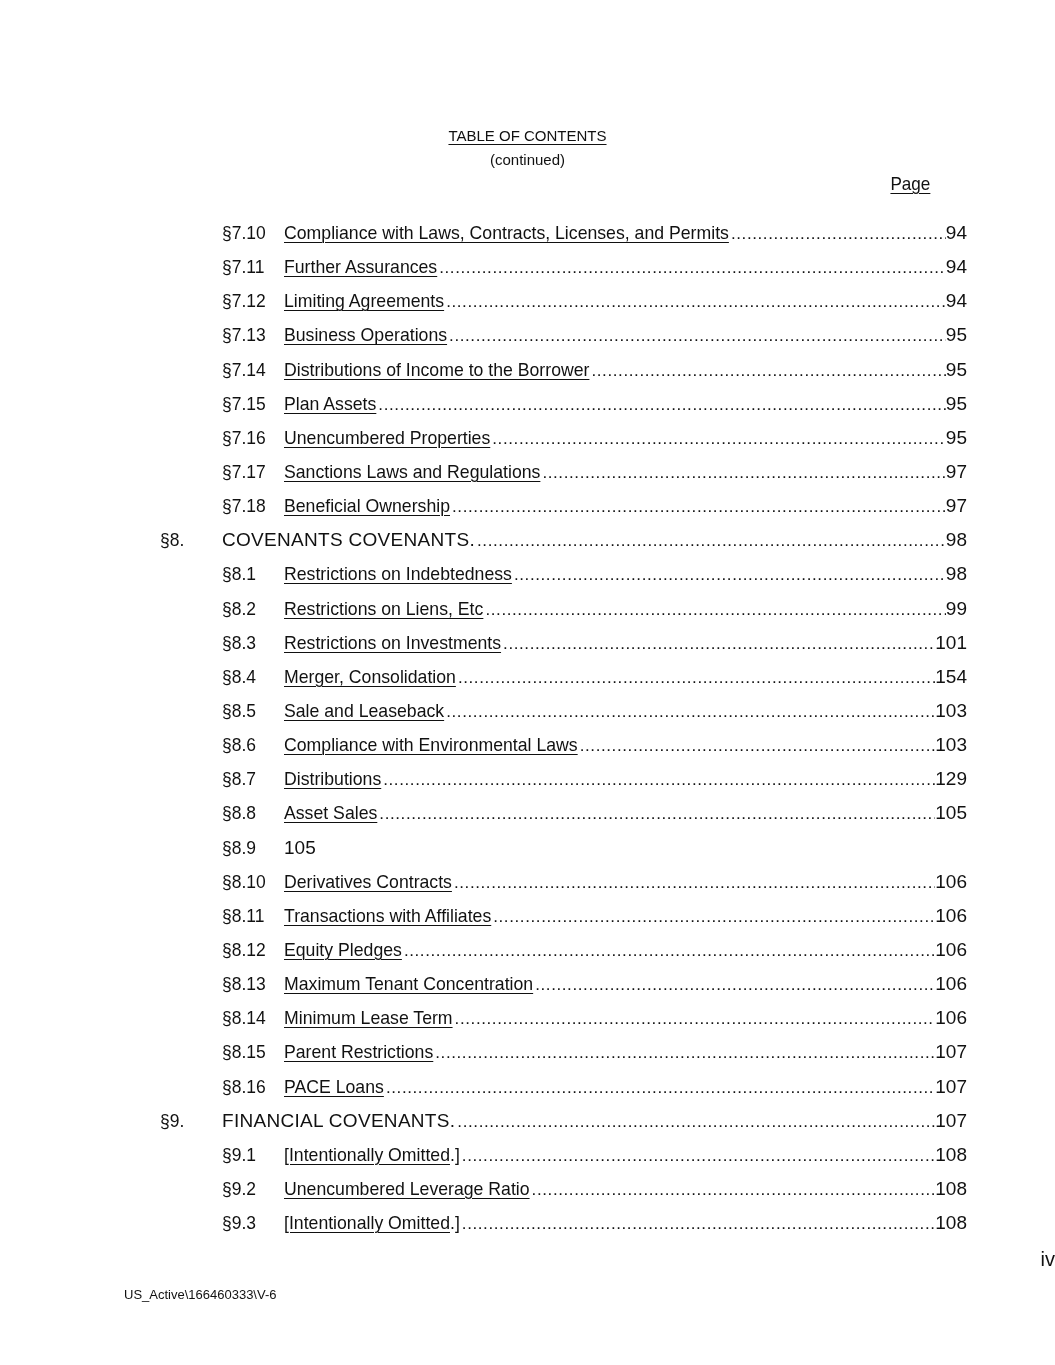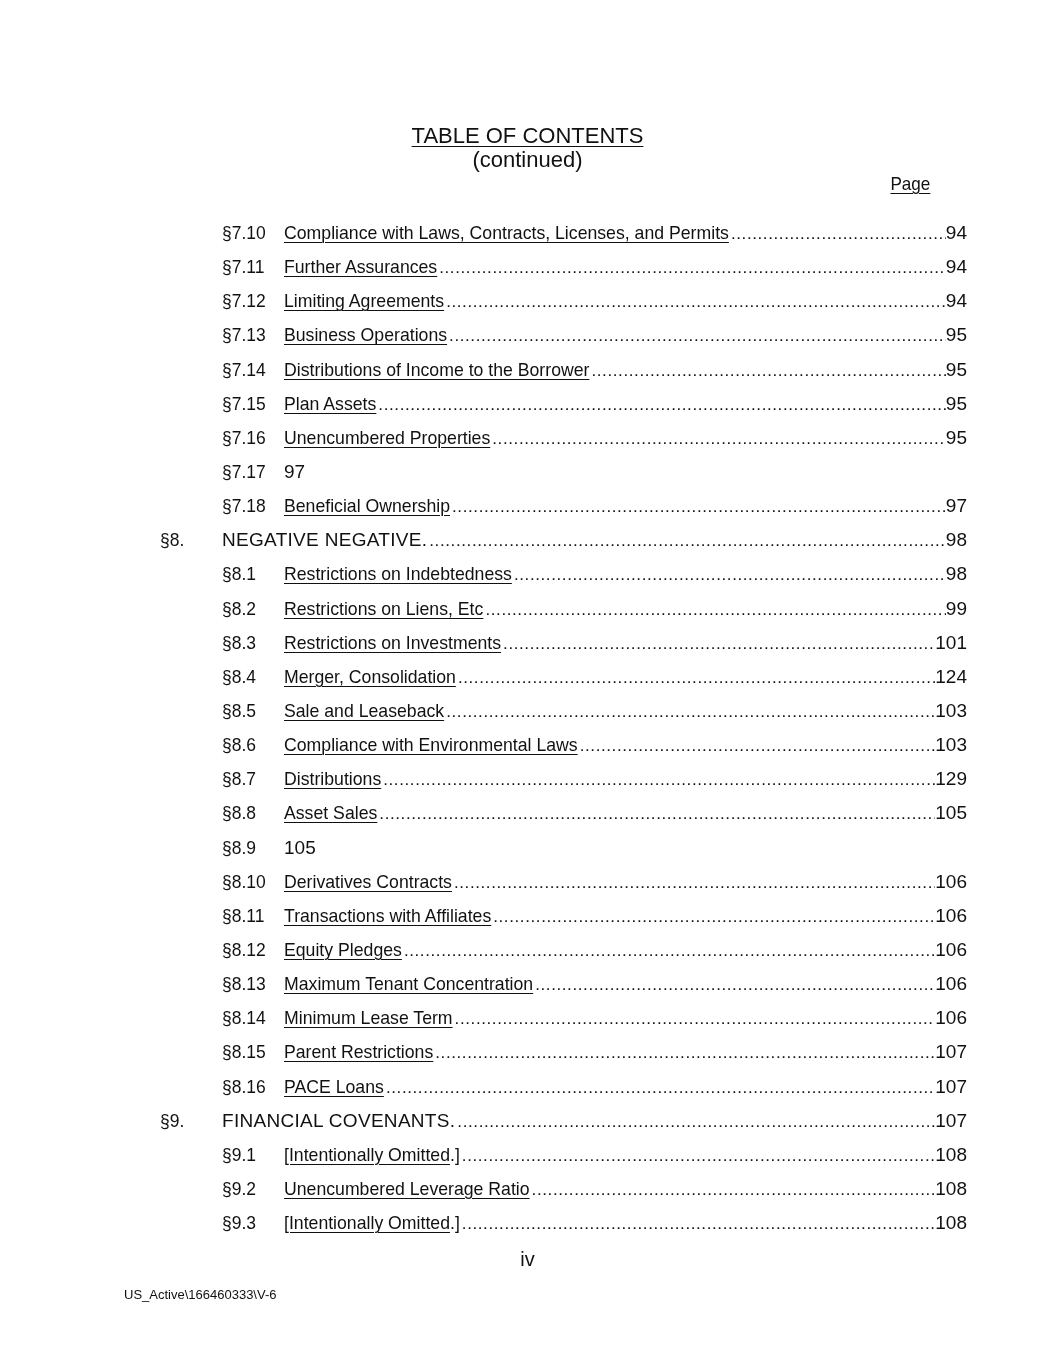--- a/index.html
+++ b/index.html
@@ -21,21 +21,21 @@
     width: 1055px;
     height: 1365px;
     background: #ffffff;
   }
   .title-block {
     position: absolute;
     left: 0;
     width: 1055px;
     top: 124px;
     text-align: center;
-    font-size: 22px;
+    font-size: 15px;
     line-height: 24px;
   }
   .title-block .title {
     text-decoration: underline;
     text-underline-offset: 3px;
     text-decoration-thickness: 1px;
   }
   .page-header {
     position: absolute;
     right: 125px;
@@ -102,21 +102,21 @@
   .pg {
     flex: none;
     text-align: right;
     min-width: 20px;
   }
   .roman {
     position: absolute;
     left: 0;
     width: 1055px;
     top: 1248px;
-    text-align: center;
+    text-align: right;
     font-size: 20px;
   }
   .footer-id {
     position: absolute;
     left: 124px;
     top: 1287px;
     font-size: 13px;
   }
 </style>
 </head>
@@ -183,34 +183,38 @@
       <div class="row level2">
     <span class="num">§7.16</span>
     <span class="entry">
       <span class="label" style="transform: scaleX(0.93); margin-right: -15.54px;"><span class="u">Unencumbered Properties</span><span class="s"></span></span>
       <span class="leader"></span>
     </span>
     <span class="pg">95</span>
   </div>
       <div class="row level2">
     <span class="num">§7.17</span>
+    <span class="entry">
+      <span class="label" style="transform: scaleX(0.93); margin-right: -19.32px;"><span class="u">Sanctions Laws and Regulations</span><span class="s"></span></span>
+      <span class="leader"></span>
+    </span>
     <span class="pg">97</span>
   </div>
       <div class="row level2">
     <span class="num">§7.18</span>
     <span class="entry">
       <span class="label" style="transform: scaleX(0.93); margin-right: -12.46px;"><span class="u">Beneficial Ownership</span><span class="s"></span></span>
       <span class="leader"></span>
     </span>
     <span class="pg">97</span>
   </div>
       <div class="row level1">
     <span class="num">§8.</span>
     <span class="entry">
-      <span class="label"><span class="u"></span><span class="s">NEGATIVE NEGATIVE.</span></span>
+      <span class="label"><span class="u"></span><span class="s">COVENANTS COVENANTS.</span></span>
       <span class="leader"></span>
     </span>
     <span class="pg">98</span>
   </div>
       <div class="row level2">
     <span class="num">§8.1</span>
     <span class="entry">
       <span class="label" style="transform: scaleX(0.93); margin-right: -17.15px;"><span class="u">Restrictions on Indebtedness</span><span class="s"></span></span>
       <span class="leader"></span>
     </span>
@@ -231,21 +235,21 @@
       <span class="leader"></span>
     </span>
     <span class="pg">101</span>
   </div>
       <div class="row level2">
     <span class="num">§8.4</span>
     <span class="entry">
       <span class="label" style="transform: scaleX(0.93); margin-right: -12.95px;"><span class="u">Merger, Consolidation</span><span class="s"></span></span>
       <span class="leader"></span>
     </span>
-    <span class="pg">124</span>
+    <span class="pg">154</span>
   </div>
       <div class="row level2">
     <span class="num">§8.5</span>
     <span class="entry">
       <span class="label" style="transform: scaleX(0.93); margin-right: -12.04px;"><span class="u">Sale and Leaseback</span><span class="s"></span></span>
       <span class="leader"></span>
     </span>
     <span class="pg">103</span>
   </div>
       <div class="row level2">

